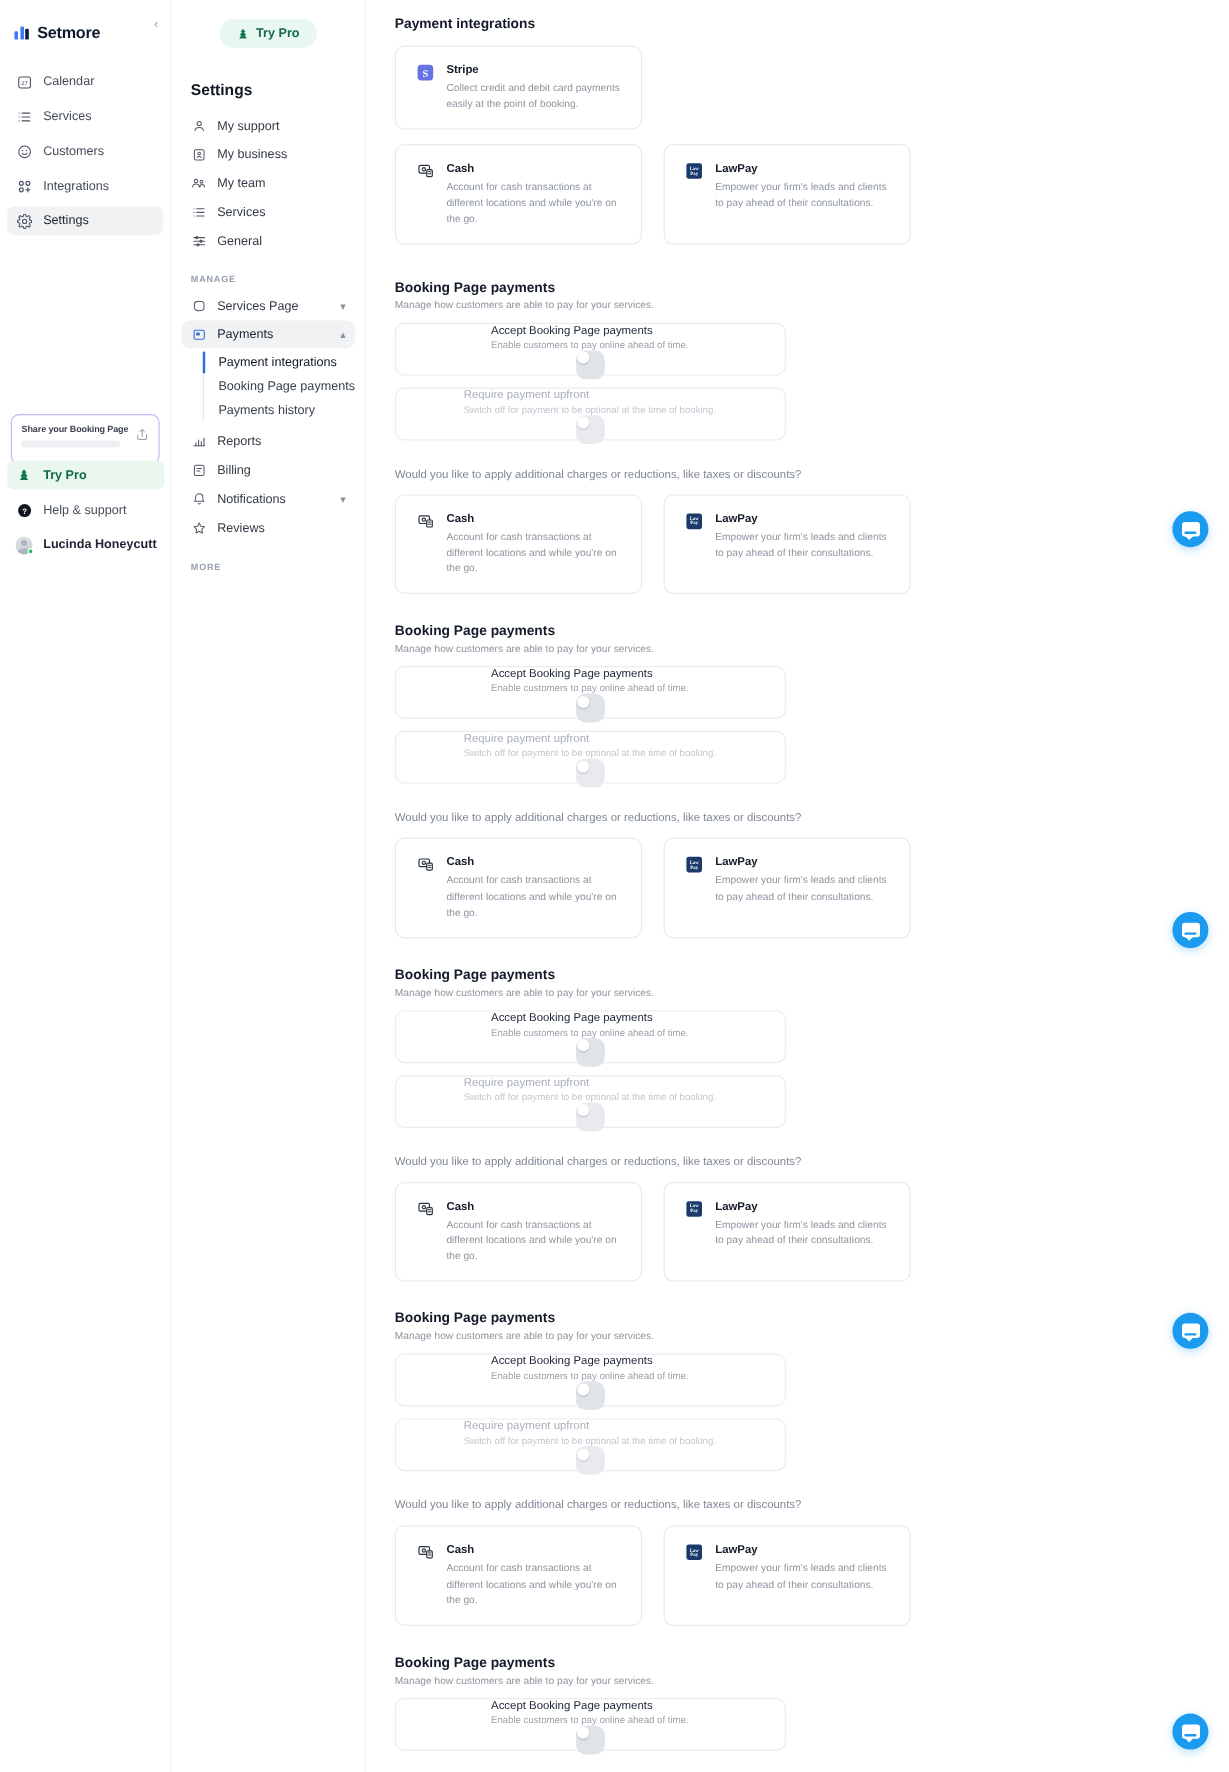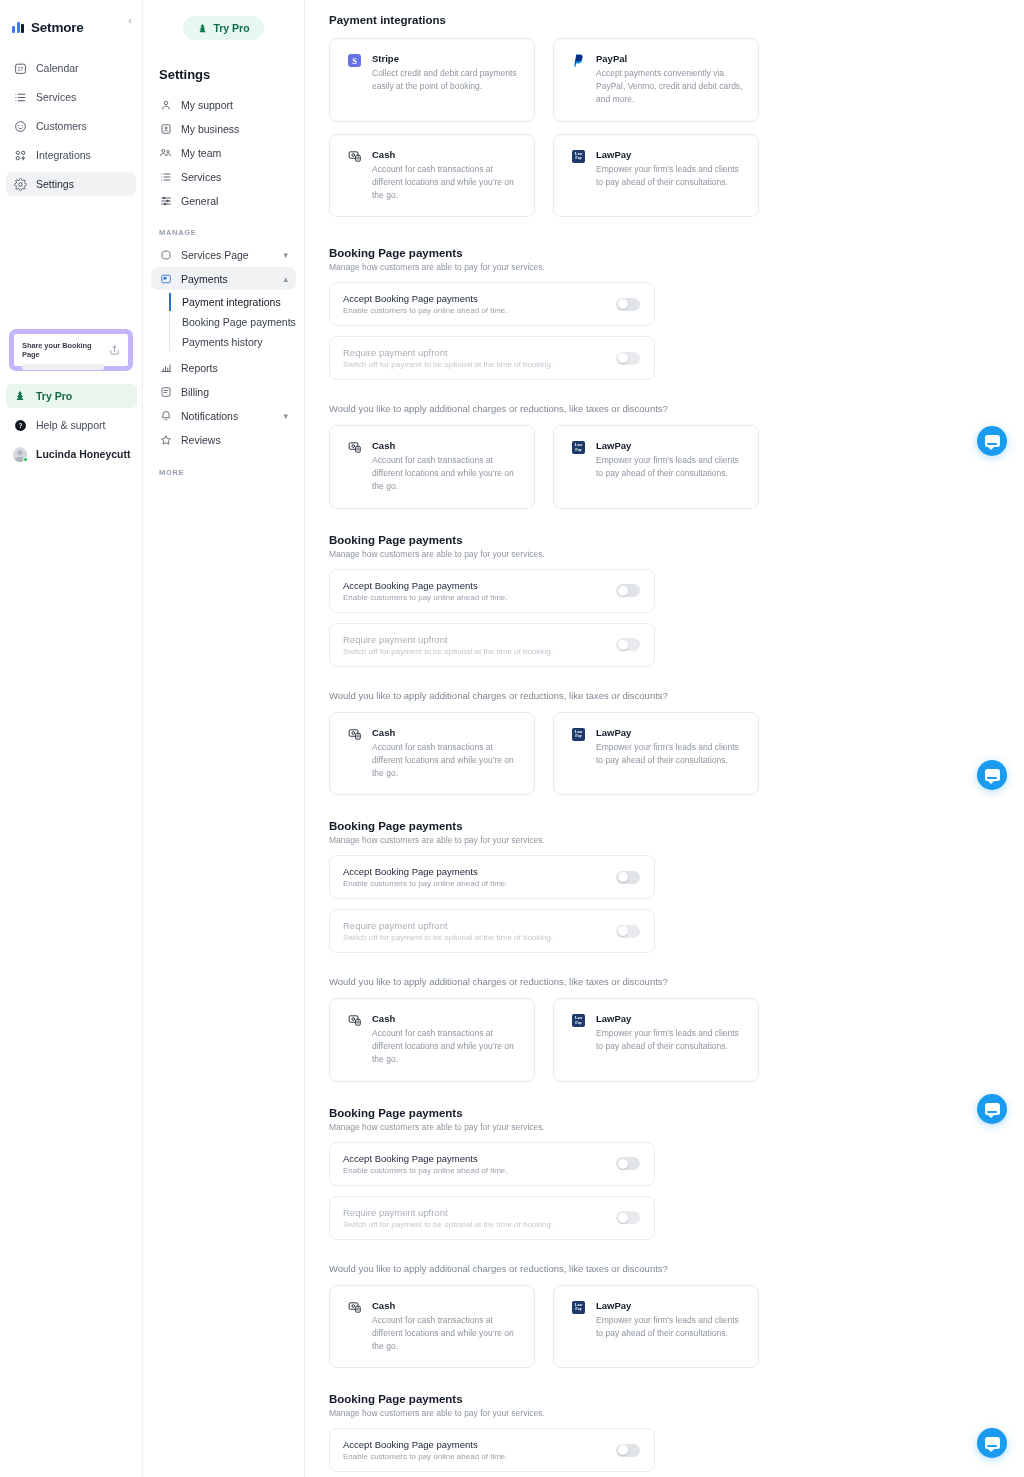--- a/index.html
+++ b/index.html
@@ -44,23 +44,23 @@
     display: flex; align-items: center; gap: 9px;
     height: 24px; padding: 0 7px; margin-bottom: 5px;
     border-radius: 6px; cursor: pointer;
   }
   .rail-item.active { background: #f1f2f4; }
   .rail-item .ico { width: 14px; height: 14px; flex: 0 0 14px; color: #4a5160; display:flex; align-items:center; justify-content:center;}
   .rail-item .lbl { font-size: 10.5px; color: #454c59; white-space: nowrap; }
   .rail-item.active .lbl { color: #1d2430; }
 
   .share-card {
-    position: absolute; left: 9px; top: 329px;
+    position: absolute; left: 9px; top: 345px;
     width: 124px; height: 42px;
-    border: 5px solid #c4b5fd; border-radius: 7px;
+    border: 1px solid #c4b5fd; border-radius: 7px;
     background: #fff; padding: 7px 8px 0 8px;
     display: flex; justify-content: space-between; align-items: flex-start;
     cursor: pointer;
   }
   .share-card .sc-txt { font-size: 7.5px; color: #3c424d; font-weight: 600; letter-spacing:-0.1px;}
   .share-card .sc-bar { width: 82px; height: 6px; background: #edeff2; border-radius: 2px; margin-top: 5px; }
   .share-card .sc-ico { color: #8b94a1; margin-top: 4px; }
 
   .rail-bottom { position: absolute; left: 6px; top: 384px; width: 131px; }
   .rail-bottom .rail-item.pro { background: #e9f7ef; }
@@ -181,22 +181,23 @@
   .ico-lawpay {
     width: 13px; height: 13px; background: #1b3a6b; border-radius: 2px;
     color: #fff; font-size: 4px; font-weight: 700; line-height: 1.05;
     display: flex; flex-direction: column; align-items: center; justify-content: center;
     font-family: "Liberation Serif", serif;
   }
 
   .toggle-row {
     width: 326px; border: 1px solid #eaecef; border-radius: 8px;
     background: #fff; height: 44px; margin-top: 10px;
-    display: flex; align-items: center; justify-content: space-between;
+    display: flex; align-items: center; 
     padding: 0 14px 0 13px;
+    flex-direction: column;
   }
   .toggle-row.dim .t-title { color: #a9b0ba; }
   .toggle-row.dim .t-desc { color: #c2c8d0; }
   .t-title { font-size: 9.5px; color: #20293a; }
   .t-desc { font-size: 8px; color: #9aa2ad; margin-top: 2px; }
   .switch {
     width: 24px; height: 13px; border-radius: 8px; background: #e0e3e8;
     position: relative; flex: 0 0 24px; cursor: pointer;
   }
   .switch::after {
@@ -475,32 +476,20 @@
     <div class="main-h">Payment integrations</div>
 
     <div class="card-grid">
       <div class="pcard">
         <span class="p-ico">
             <span class="ico-stripe">S</span>
           </span>
         <div>
           <div class="p-name">Stripe</div>
           <div class="p-desc">Collect credit and debit card payments easily at the point of booking.</div>
-        </div>
-      </div>
-      <div class="pcard">
-        <span class="p-ico">
-          <svg width="13" height="14" viewBox="0 0 24 26">
-              <path d="M6.5 24l1-6.2h3.2c4.4 0 7.3-2.2 8-6.1.6-3.3-1-5.1-4.4-5.1H7.6L4.2 24z" fill="#009cde"></path>
-              <path d="M4.5 20l3.3-19h6.6c3.9 0 5.8 2.1 5.1 5.8-.8 4.5-4.1 7-8.9 7H7.3l-1.1 6.2z" fill="#003087"></path>
-            </svg>
-        </span>
-        <div>
-          <div class="p-name">PayPal</div>
-          <div class="p-desc">Accept payments conveniently via PayPal, Venmo, credit and debit cards, and more.</div>
         </div>
       </div>
     </div>
 
     <div style="height:12px"></div>
 
     <div class="card-grid">
       <div class="pcard">
         <span class="p-ico">
           <svg width="14" height="13" viewBox="0 0 24 22" fill="none" stroke="#2b3240" stroke-width="1.7">

